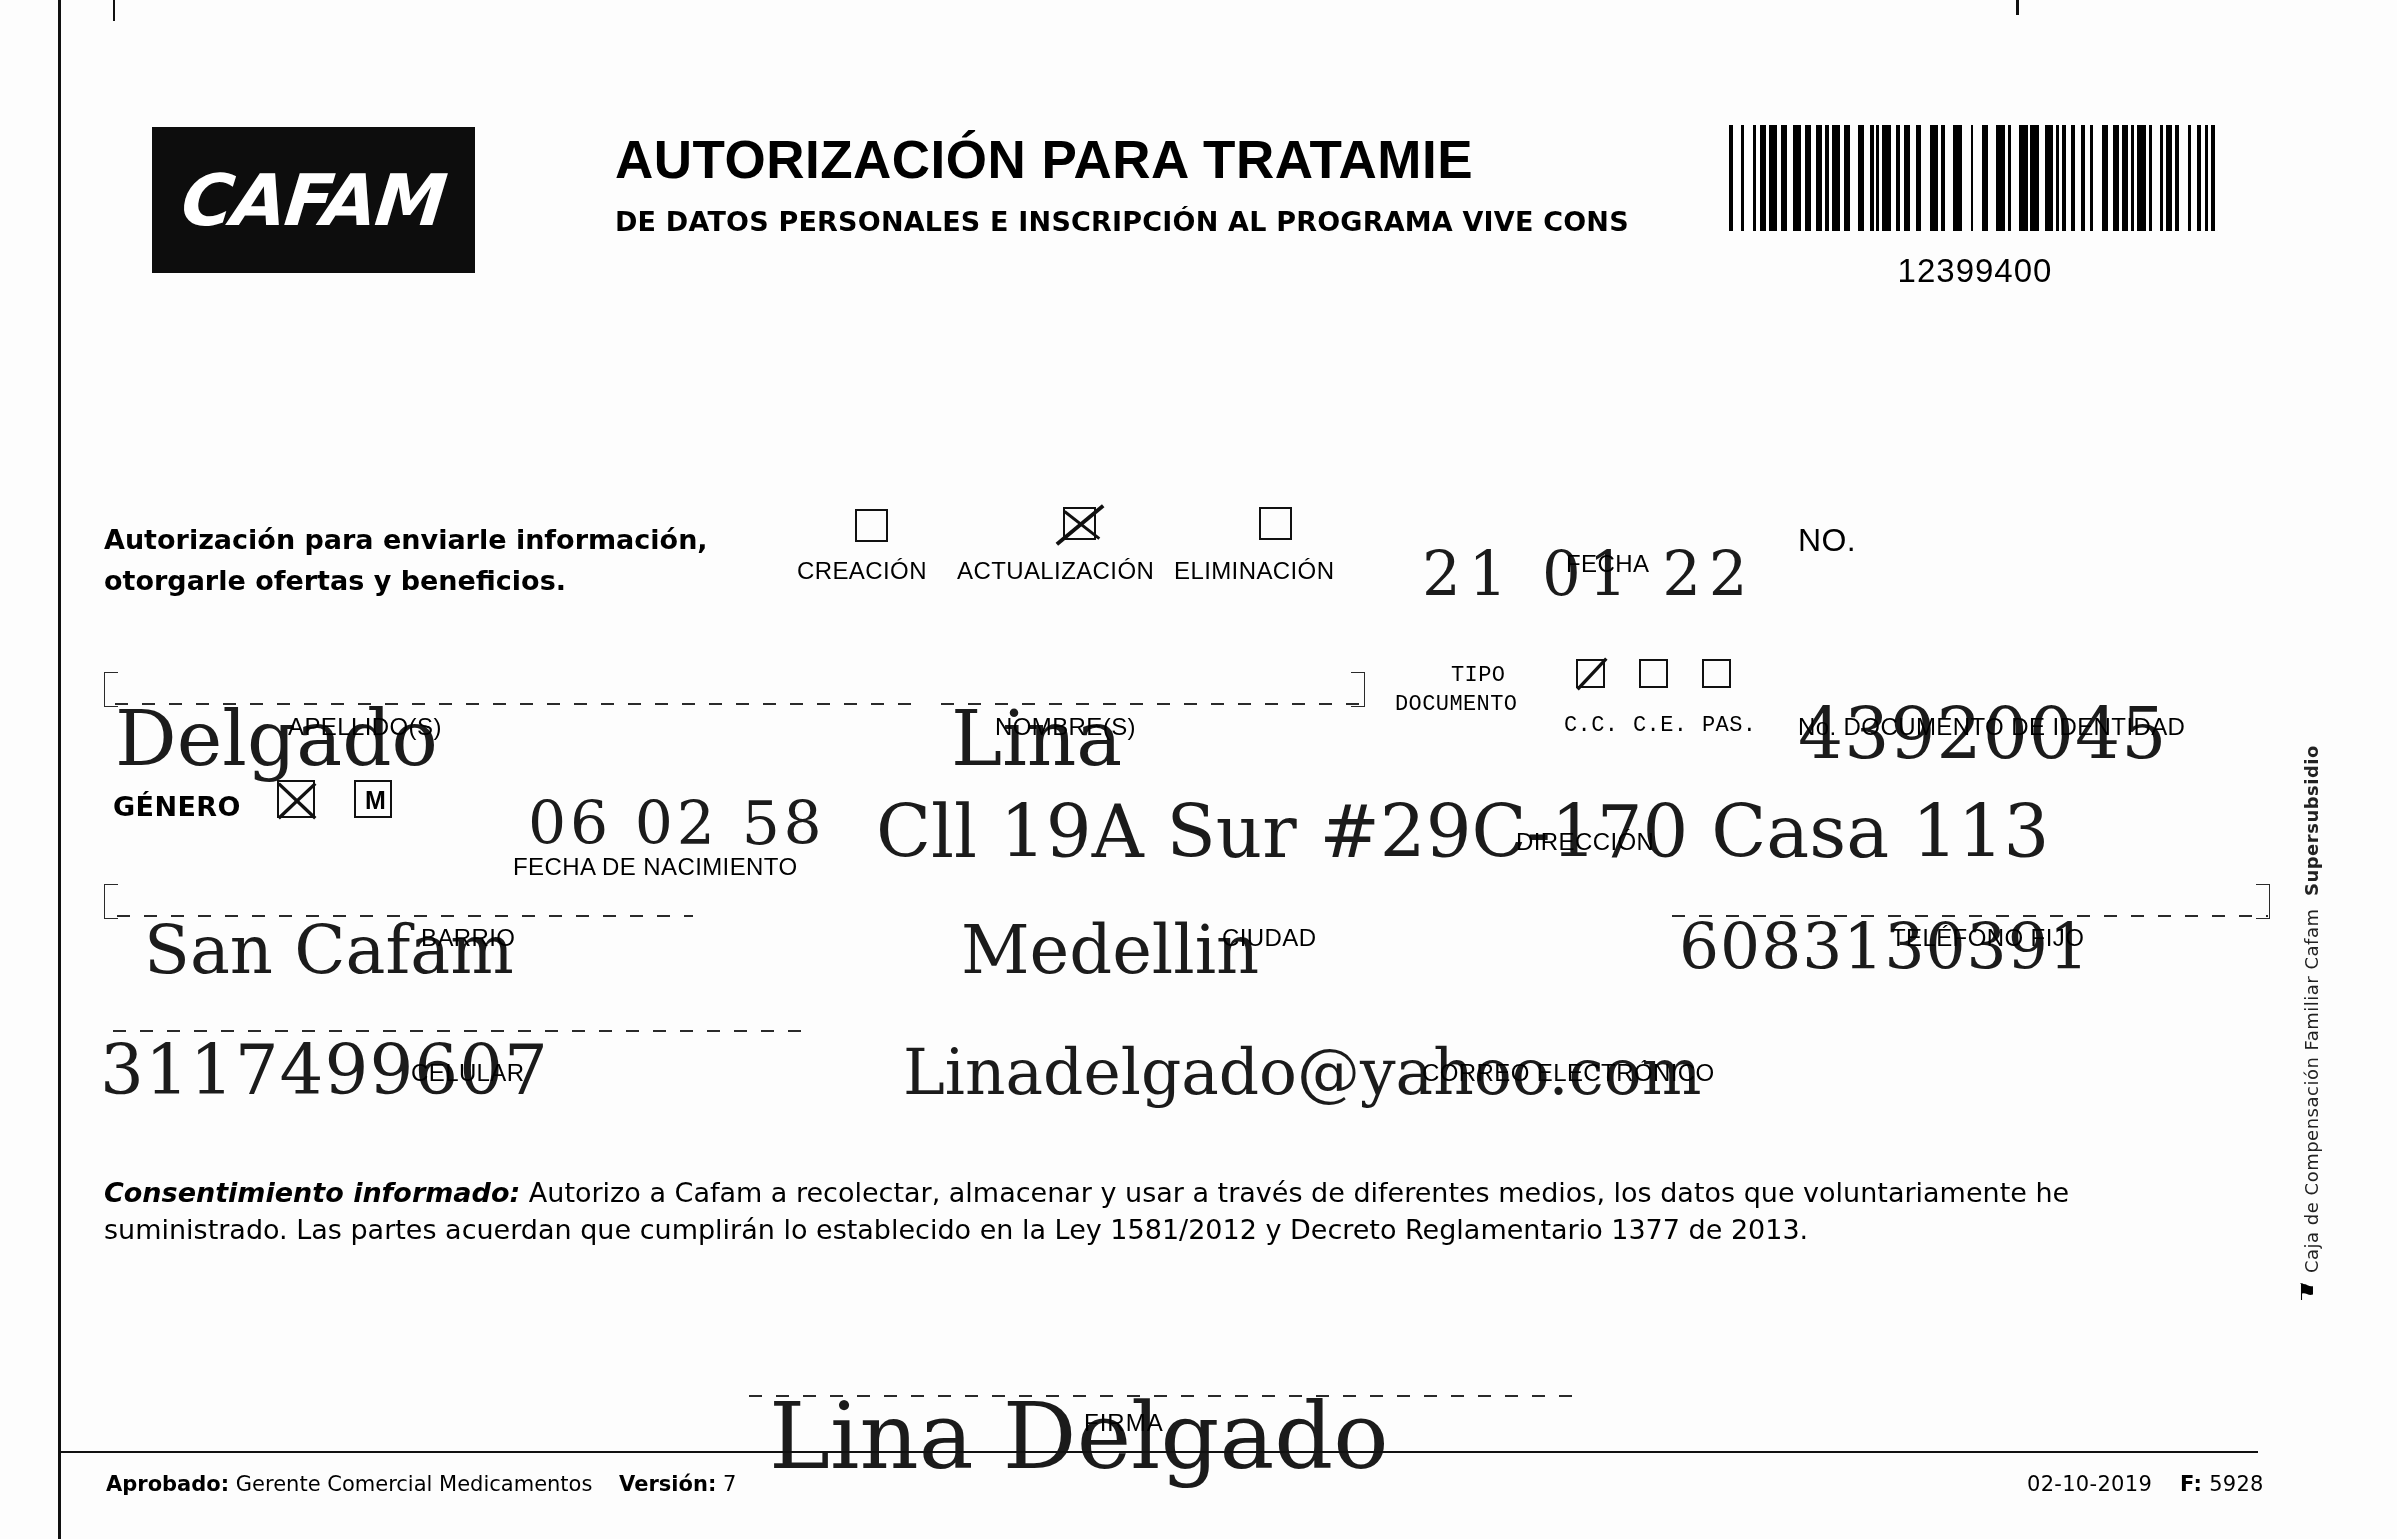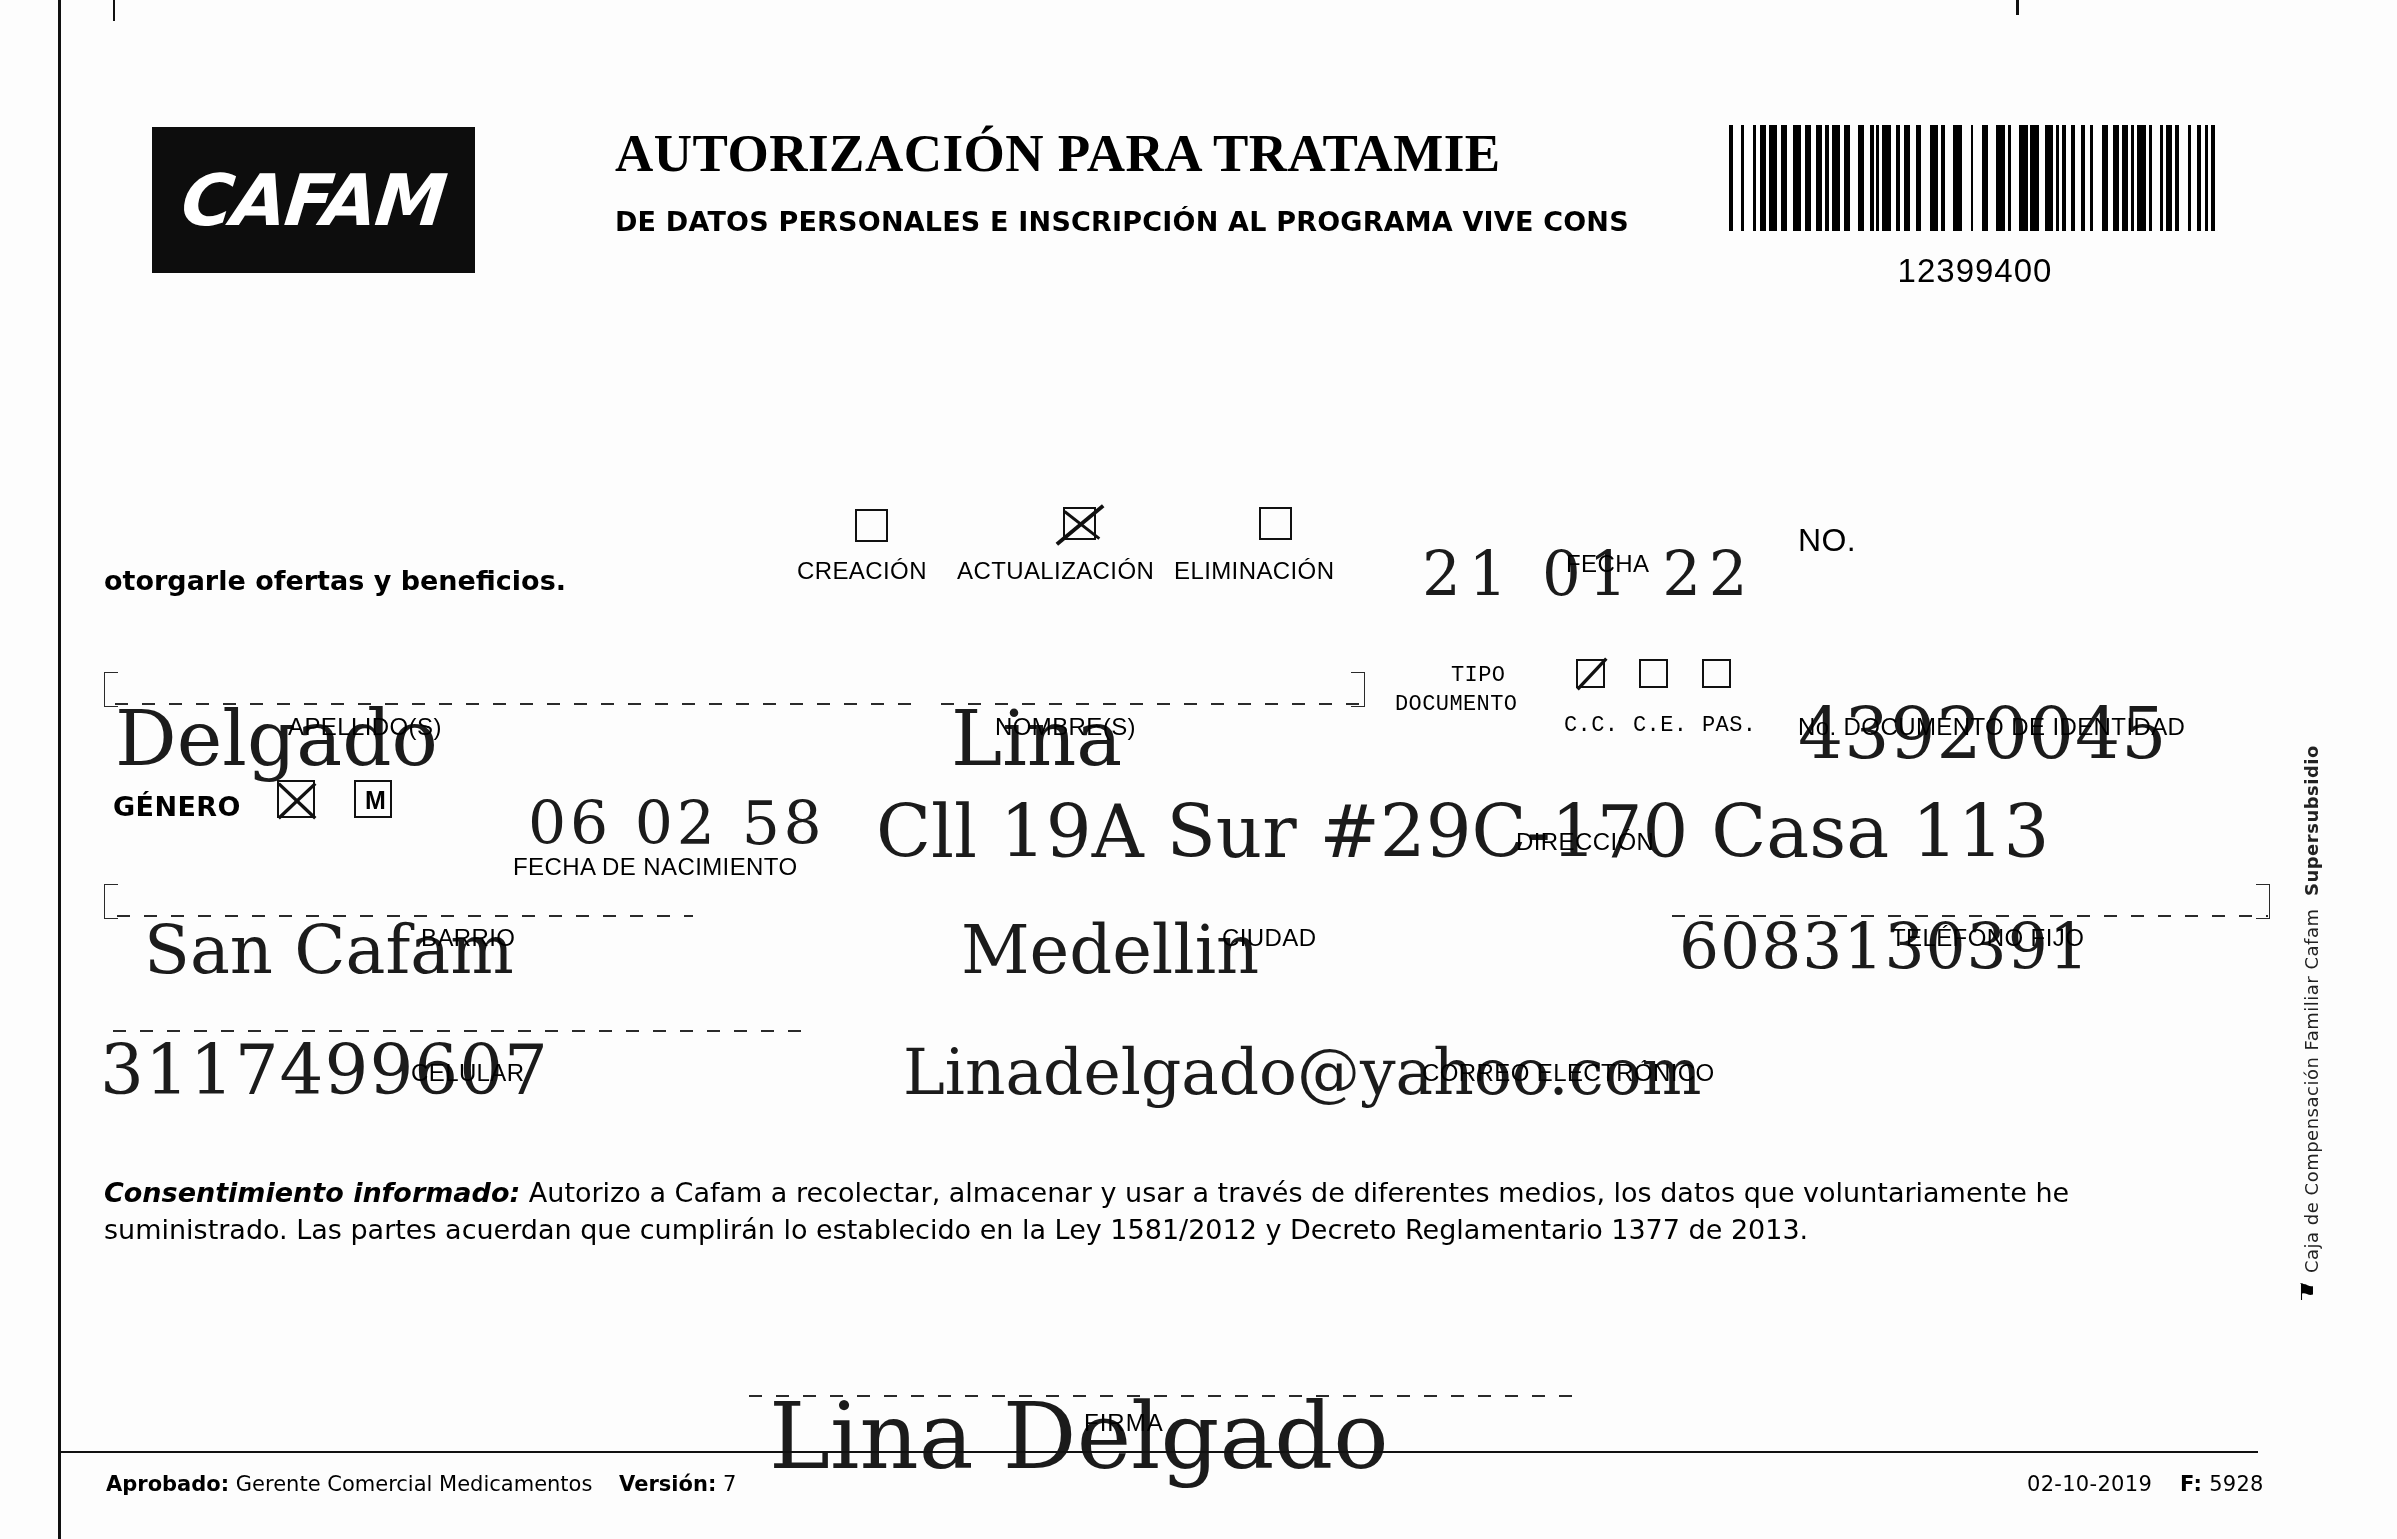--- a/index.html
+++ b/index.html
@@ -56,22 +56,22 @@
     color: #fff;
     font-family: "DejaVu Sans", sans-serif;
     font-weight: 700;
     font-style: italic;
     font-size: 71px;
     letter-spacing: -1.9px;
     transform: skewX(-6deg);
   }
   .title-main {
     position: absolute;
-    left: 615px; top: 123px;
-    font-family: Liberation Serif, serif;
+    left: 615px; top: 129px;
+    font-family: Liberation Sans, sans-serif;
     font-weight: 700;
     font-size: 53px;
     letter-spacing: 0.5px;
     white-space: nowrap;
   }
   .title-sub {
     position: absolute;
     left: 615px; top: 206px;
     font-family: "DejaVu Sans", sans-serif;
     font-weight: 700;
@@ -344,20 +344,21 @@
       <i style="width: 5.8px; background: transparent;"></i>
       <i style="width: 3.8px;"></i>
       <i style="width: 3.8px; background: transparent;"></i>
       <i style="width: 2.9px;"></i>
       <i style="width: 3.8px; background: transparent;"></i>
       <i style="width: 3.8px;"></i>
       <i style="width: 5.8px; background: transparent;"></i>
     </div>
   <div class="barcode-num">12399400</div>
 
+  <div class="auth-line1">Autorización para enviarle información,</div>
   <div class="auth-line2">otorgarle ofertas y beneficios.</div>
 
   <div class="chk" style="left:855px; top:509px;"></div>
   <div class="chk-label" style="left:797px; top:557px;">CREACIÓN</div>
 
   <div class="chk" style="left:1063px; top:507px;"></div>
   <svg class="xmark" style="left:1051px; top:498px;" width="60" height="56" viewBox="0 0 62 58">
     <path d="M6 48 L54 8" stroke="#111" stroke-width="4" fill="none"></path>
     <path d="M14 14 L50 42" stroke="#111" stroke-width="3" fill="none"></path>
   </svg>

